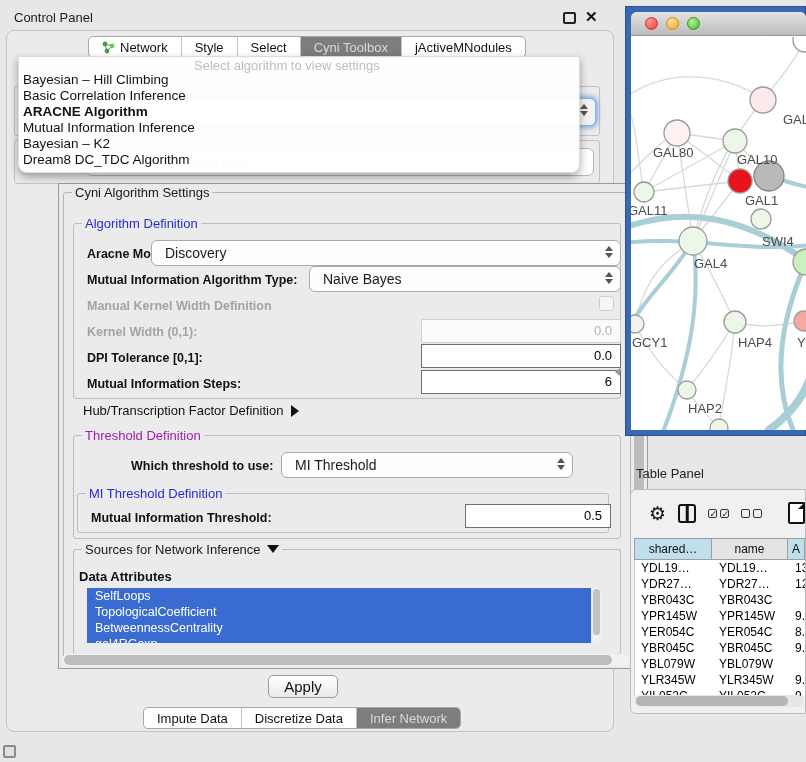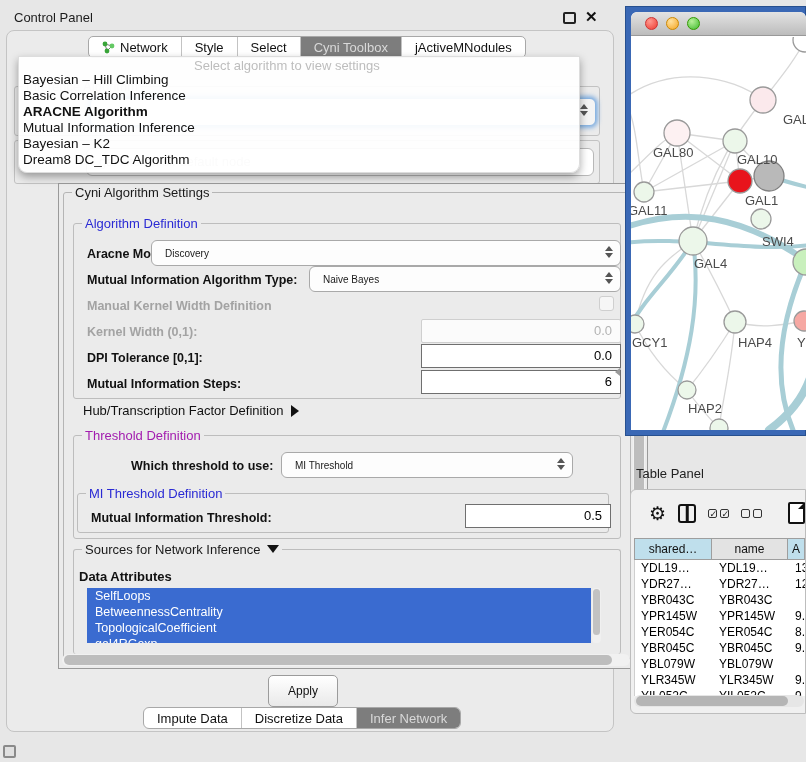--- a/index.html
+++ b/index.html
@@ -57,38 +57,38 @@
   .grp { position:absolute; border:1px solid #bdbdbd; border-radius:3px; }
   .grp > .glabel { position:absolute; top:-8px; left:8px; background:#ebebeb; padding:0 3px; font-size:13px; }
   .blue  { color:#2a2ad4; }
   .green { color:#a21caf; }
 
   .flabel { position:absolute; font-size:12.5px; font-weight:bold; color:#111; }
   .flabel.dis { color:#a3a3a3; }
   .plain  { font-weight:normal; }
 
   .combo { position:absolute; background:#fdfdfd; border:1px solid #a9a9a9; border-radius:6px;
-           height:26px; display:flex; align-items:center; padding:0 22px 0 13px; font-size:10px; }
+           height:26px; display:flex; align-items:center; padding:0 22px 0 13px; font-size:14px; }
   .spin { position:absolute; right:7px; top:5px; display:flex; flex-direction:column; gap:2px; }
   .spin i { width:0; height:0; border-left:4px solid transparent; border-right:4px solid transparent; }
   .spin .up { border-bottom:5px solid #555; }
   .spin .dn { border-top:5px solid #555; }
 
   .tfield { position:absolute; height:24px; background:#fff; border:1px solid #6f6f6f;
             text-align:right; padding:0 8px; line-height:22px; font-size:13px; color:#000; }
   .tfield.dis { border:1px solid #cfcfcf; background:#fbfbfb; color:#b3b3b3; border-radius:2px; }
   .chk { position:absolute; width:15px; height:15px; border:1px solid #cfcfcf; border-radius:3px; background:#f6f6f6; }
 
   .attr-list { position:absolute; background:#fff; overflow:hidden; }
   .attr-list .it { height:16px; line-height:16px; background:#3a6bd0; color:#fff; font-size:12.5px; padding-left:8px; }
   .list-vsb { position:absolute; width:9px; background:#f0f0f0; border-radius:4px; }
   .list-vsb .thumb { position:absolute; left:1px; top:1px; width:7px; height:46px; background:#c2c2c2; border-radius:4px; }
 
-  .apply { left:268px; top:675px; width:70px; height:32px; border:1px solid #9b9b9b; border-radius:5px;
-           background:linear-gradient(#ffffff,#e9e9e9); font-size:12px; color:#111;
+  .apply { left:268px; top:675px; width:70px; height:23px; border:1px solid #9b9b9b; border-radius:5px;
+           background:linear-gradient(#ffffff,#e9e9e9); font-size:15px; color:#111;
            display:flex; align-items:center; justify-content:center; }
 
   .caret-r { display:inline-block; width:0; height:0; border-top:6px solid transparent;
              border-bottom:6px solid transparent; border-left:8px solid #111; margin-left:8px; vertical-align:-2px; }
   .caret-d { display:inline-block; width:0; height:0; border-left:6px solid transparent;
              border-right:6px solid transparent; border-top:8px solid #111; margin-left:6px; vertical-align:1px; }
 
   
   .netwin { left:625px; top:6px; width:181px; height:430px; background:#3a68b5;
             box-shadow:inset 0 0 0 1px #27508f; }
@@ -254,39 +254,39 @@
   <div class="tfield" style="left:406px; top:320px; width:146px;">0.5</div>
 
   <div class="grp" style="left:14px; top:365px; width:548px; height:105px; border-bottom:none;">
     <span class="glabel">
       <span>Sources for Network Inference</span><span class="caret-d"></span>
     </span>
   </div>
   <div class="flabel" style="left:20px; top:385px; font-size:13px;">Data Attributes</div>
   <div class="attr-list" style="left:28px; top:404px; width:504px; height:55px;">
     <div class="it">SelfLoops</div>
+    <div class="it">TopologicalCoefficient</div>
     <div class="it">BetweennessCentrality</div>
-    <div class="it">TopologicalCoefficient</div>
     <div class="it">gal4RGexp</div>
   </div>
   <div class="list-vsb" style="left:533px; top:404px; height:55px;">
       <div class="thumb"></div>
     </div>
 
   <div class="vsb">
       <div class="thumb"></div>
     </div>
   <div class="hsb">
       <div class="thumb"></div>
     </div>
 </div>
 
 <div class="abs apply">Apply</div>
 
-<div class="abs seg" style="left:143px; top:707px;border-radius:6px;">
+<div class="abs seg" style="left:143px; top:707px;">
   <div class="tab">
       <span>Impute Data</span>
     </div>
   <div class="tab">
       <span>Discretize Data</span>
     </div>
   <div class="tab sel">
       <span>Infer Network</span>
     </div>
 </div>

